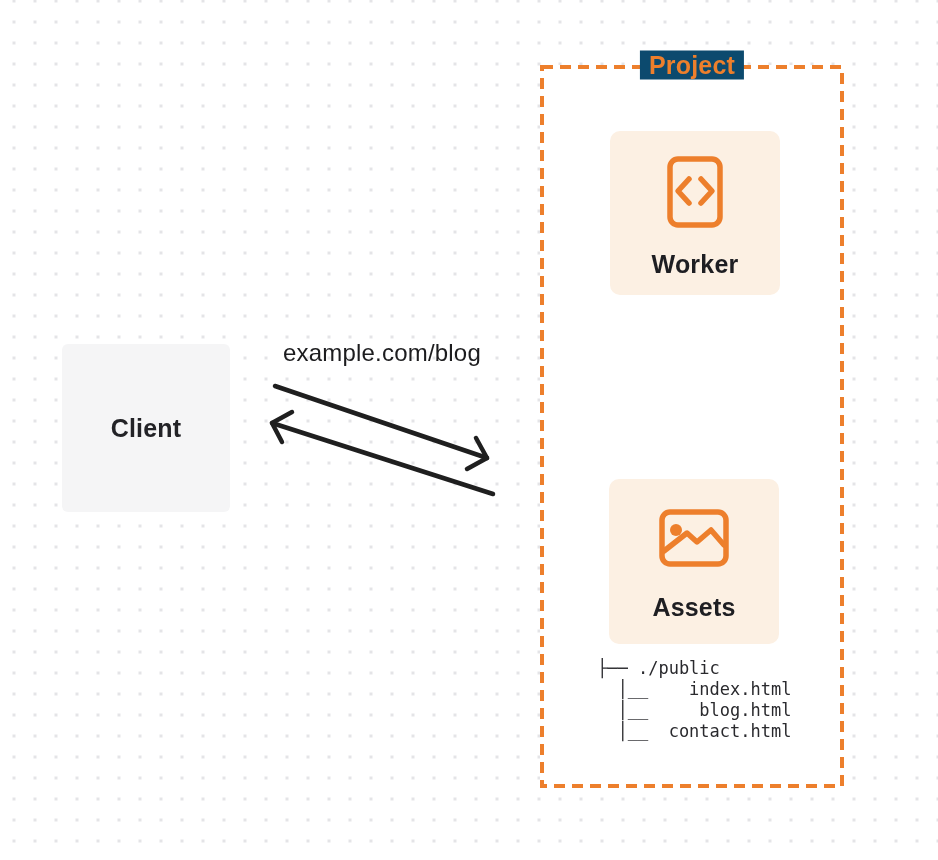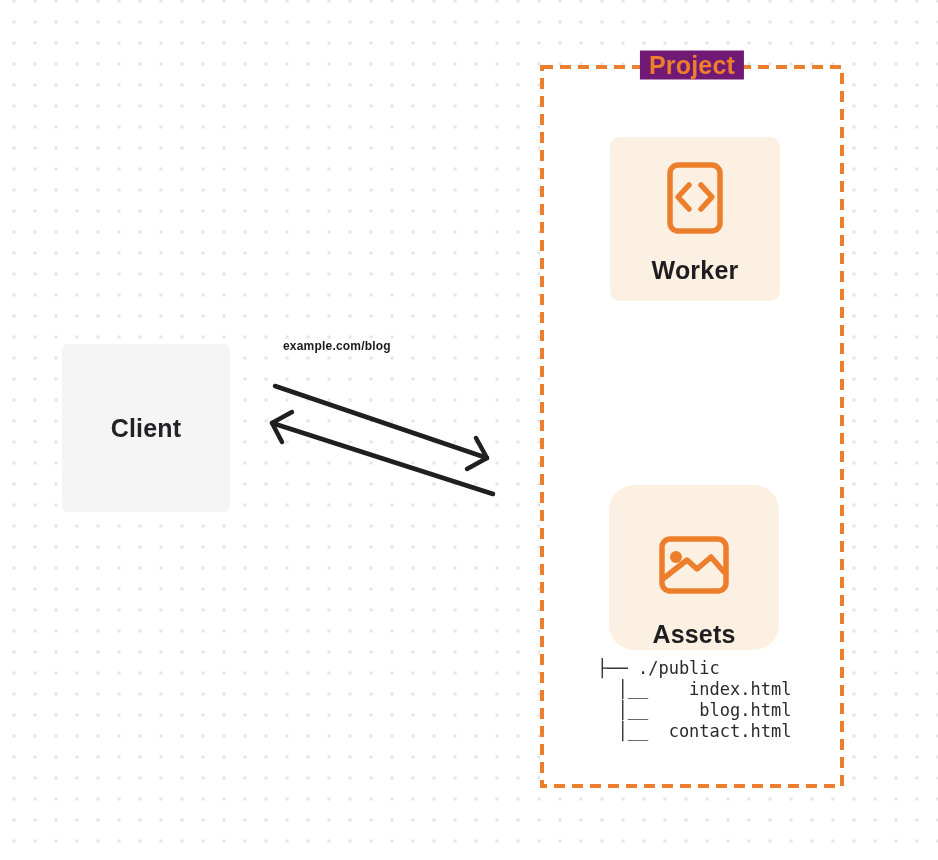--- a/index.html
+++ b/index.html
@@ -16,43 +16,43 @@
   .client-box{
     position:absolute;left:62px;top:344px;width:168px;height:168px;
     background:#f5f5f6;border-radius:6px;
     display:flex;align-items:center;justify-content:center;text-align:center;
   }
   .client-box .label{
     font-size:25px;font-weight:bold;color:#232327;letter-spacing:.2px;
   }
   .request-label{
     position:absolute;left:283px;top:339px;
-    font-size:12px;font-weight:bold;color:#1c1c1e;letter-spacing:.2px;
+    font-size:24px;font-weight:normal;color:#1c1c1e;letter-spacing:.2px;
     white-space:nowrap;
   }
   .arrows{position:absolute;left:0;top:0;pointer-events:none;}
   .project{
     position:absolute;left:540px;top:65px;width:304px;height:723px;
     background:#ffffff;
   }
   .project-border{position:absolute;left:0;top:0;}
   .project-title{
     position:absolute;left:152px;top:0;
     transform:translate(-50%,-50%);
-    background:#701a75;padding:0 9px;
+    background:#0c4a6e;padding:0 9px;
     font-size:25px;font-weight:bold;color:#ed7f2c;letter-spacing:.2px;
     white-space:nowrap;
   }
   .card{
     position:absolute;width:170px;
     background:#fcf0e3;border-radius:10px;
-    display:flex;flex-direction:column;align-items:center;margin-top:6px;
+    display:flex;flex-direction:column;align-items:center;
   }
   .card.worker{left:70px;top:66px;height:164px;padding-top:25px;box-sizing:border-box;}
-  .card.assets{left:69px;top:414px;height:165px;padding-top:51px;box-sizing:border-box;border-radius:25px;}
+  .card.assets{left:69px;top:414px;height:165px;padding-top:30px;box-sizing:border-box;}
   .card .card-label{
     font-size:25px;font-weight:bold;color:#1e1e22;letter-spacing:.2px;
   }
   .card.worker .icon-wrap{margin-bottom:22px;}
   .card.assets .icon-wrap{margin-bottom:26px;}
   .icon-wrap{display:flex;align-items:center;justify-content:center;}
   .file-tree{
     position:absolute;left:49px;top:585px;margin:8px;
     font-family:"DejaVu Sans Mono", monospace;
     font-size:17px;line-height:21px;color:#2a2a2e;

